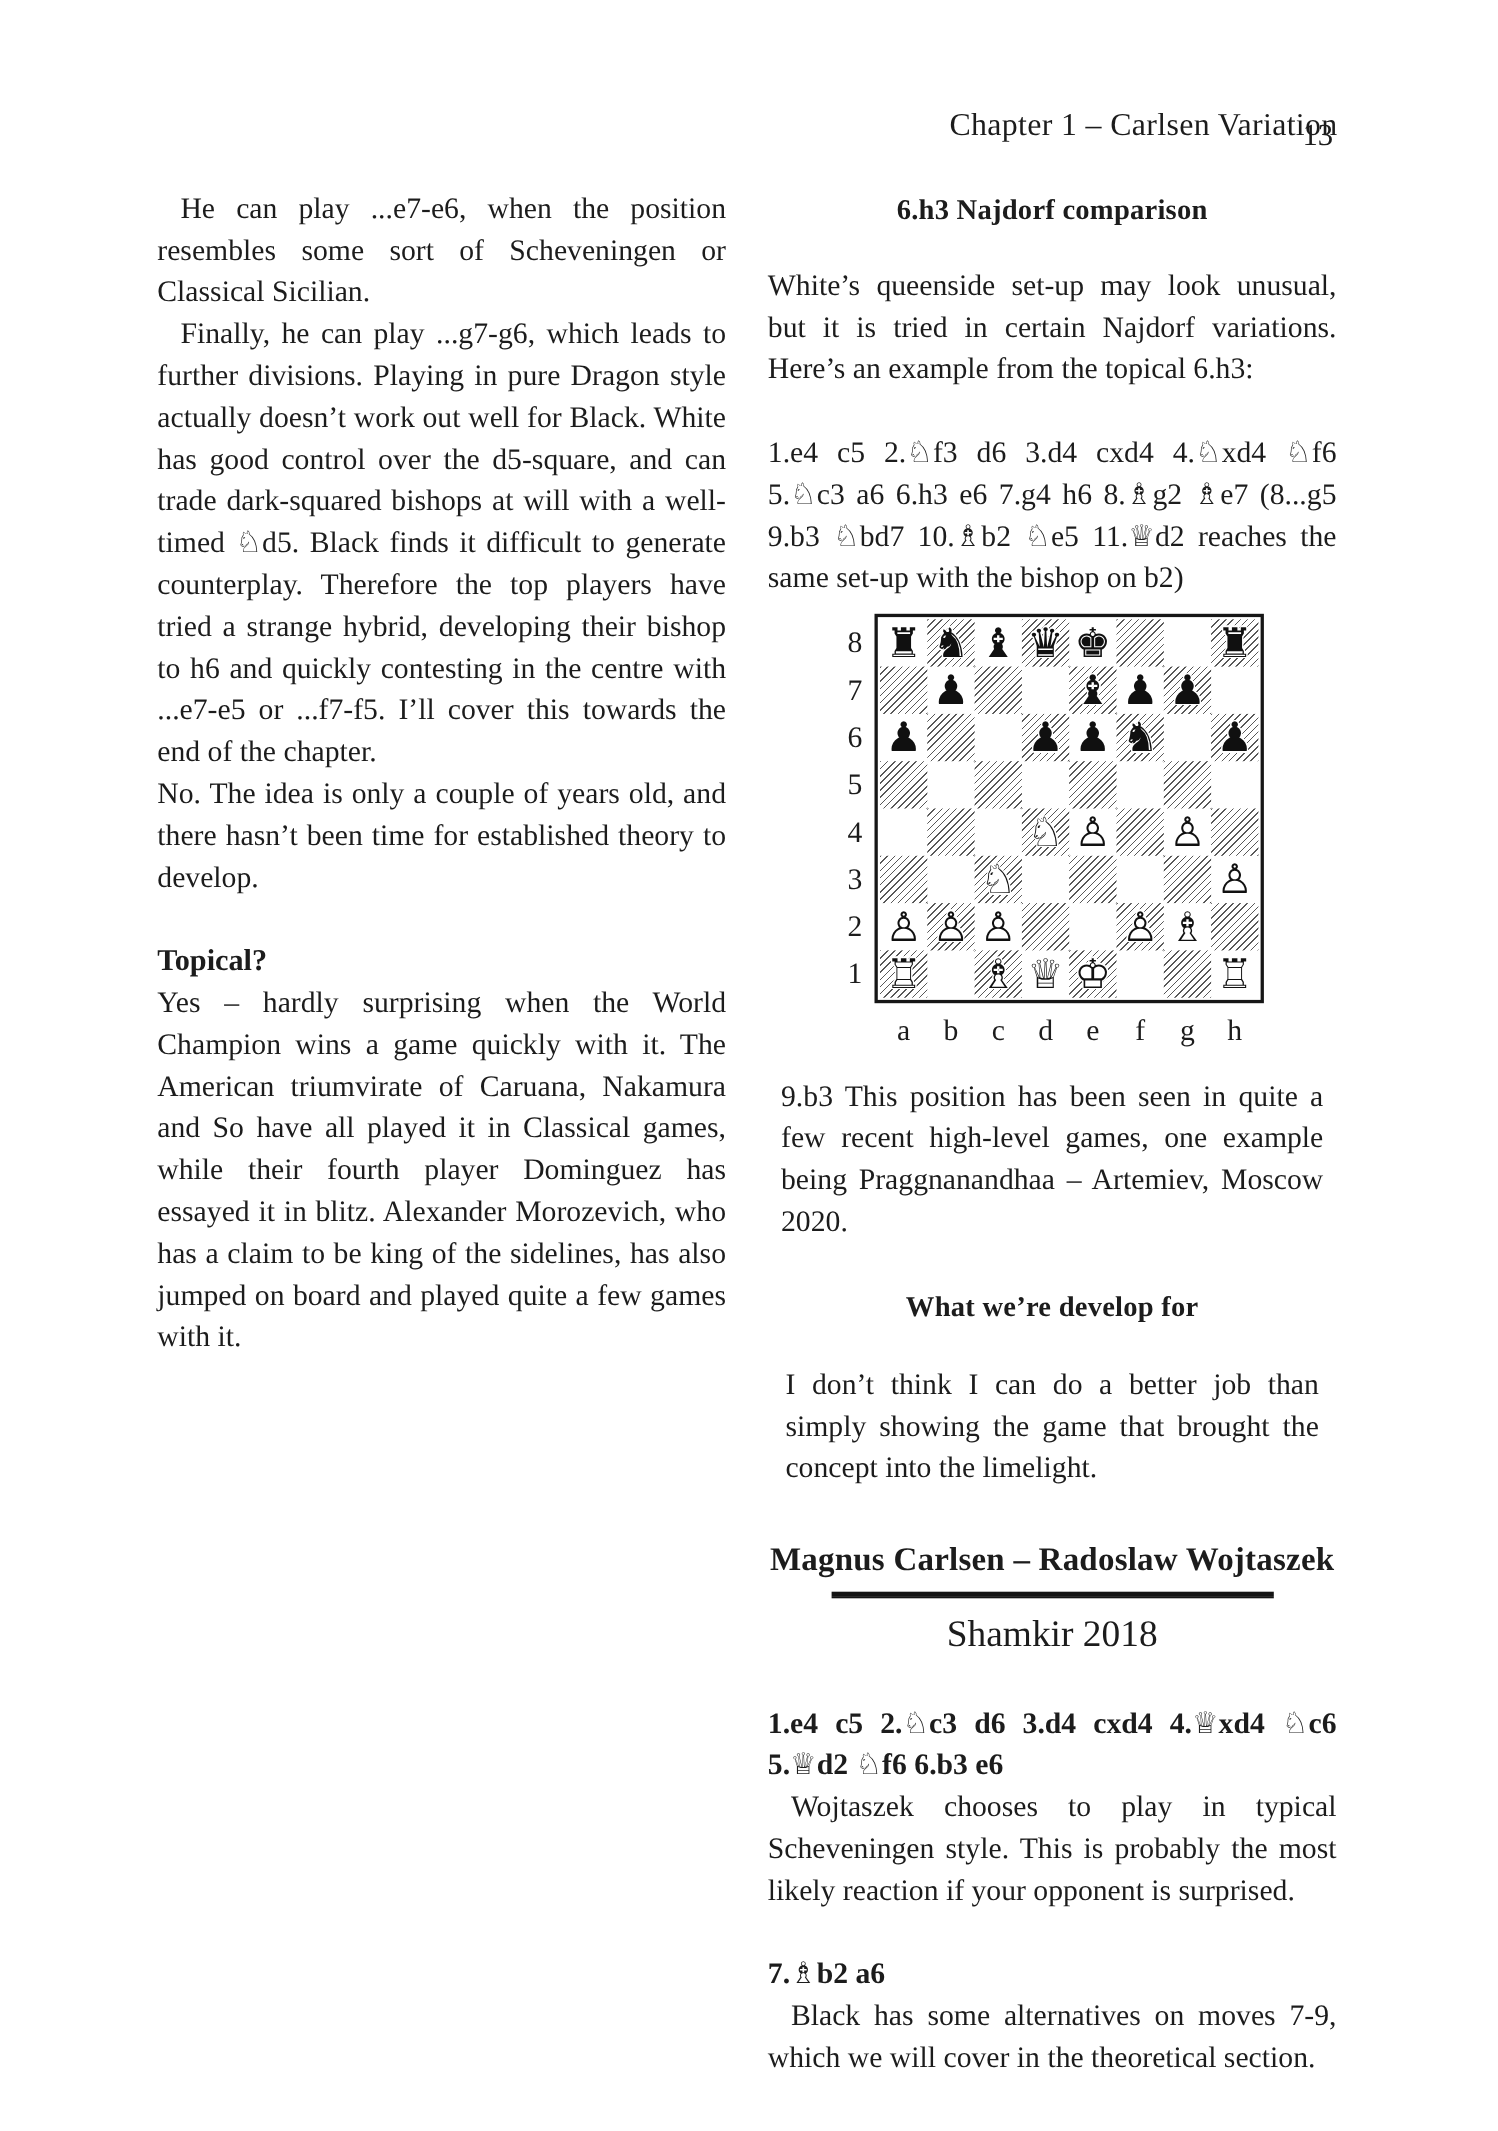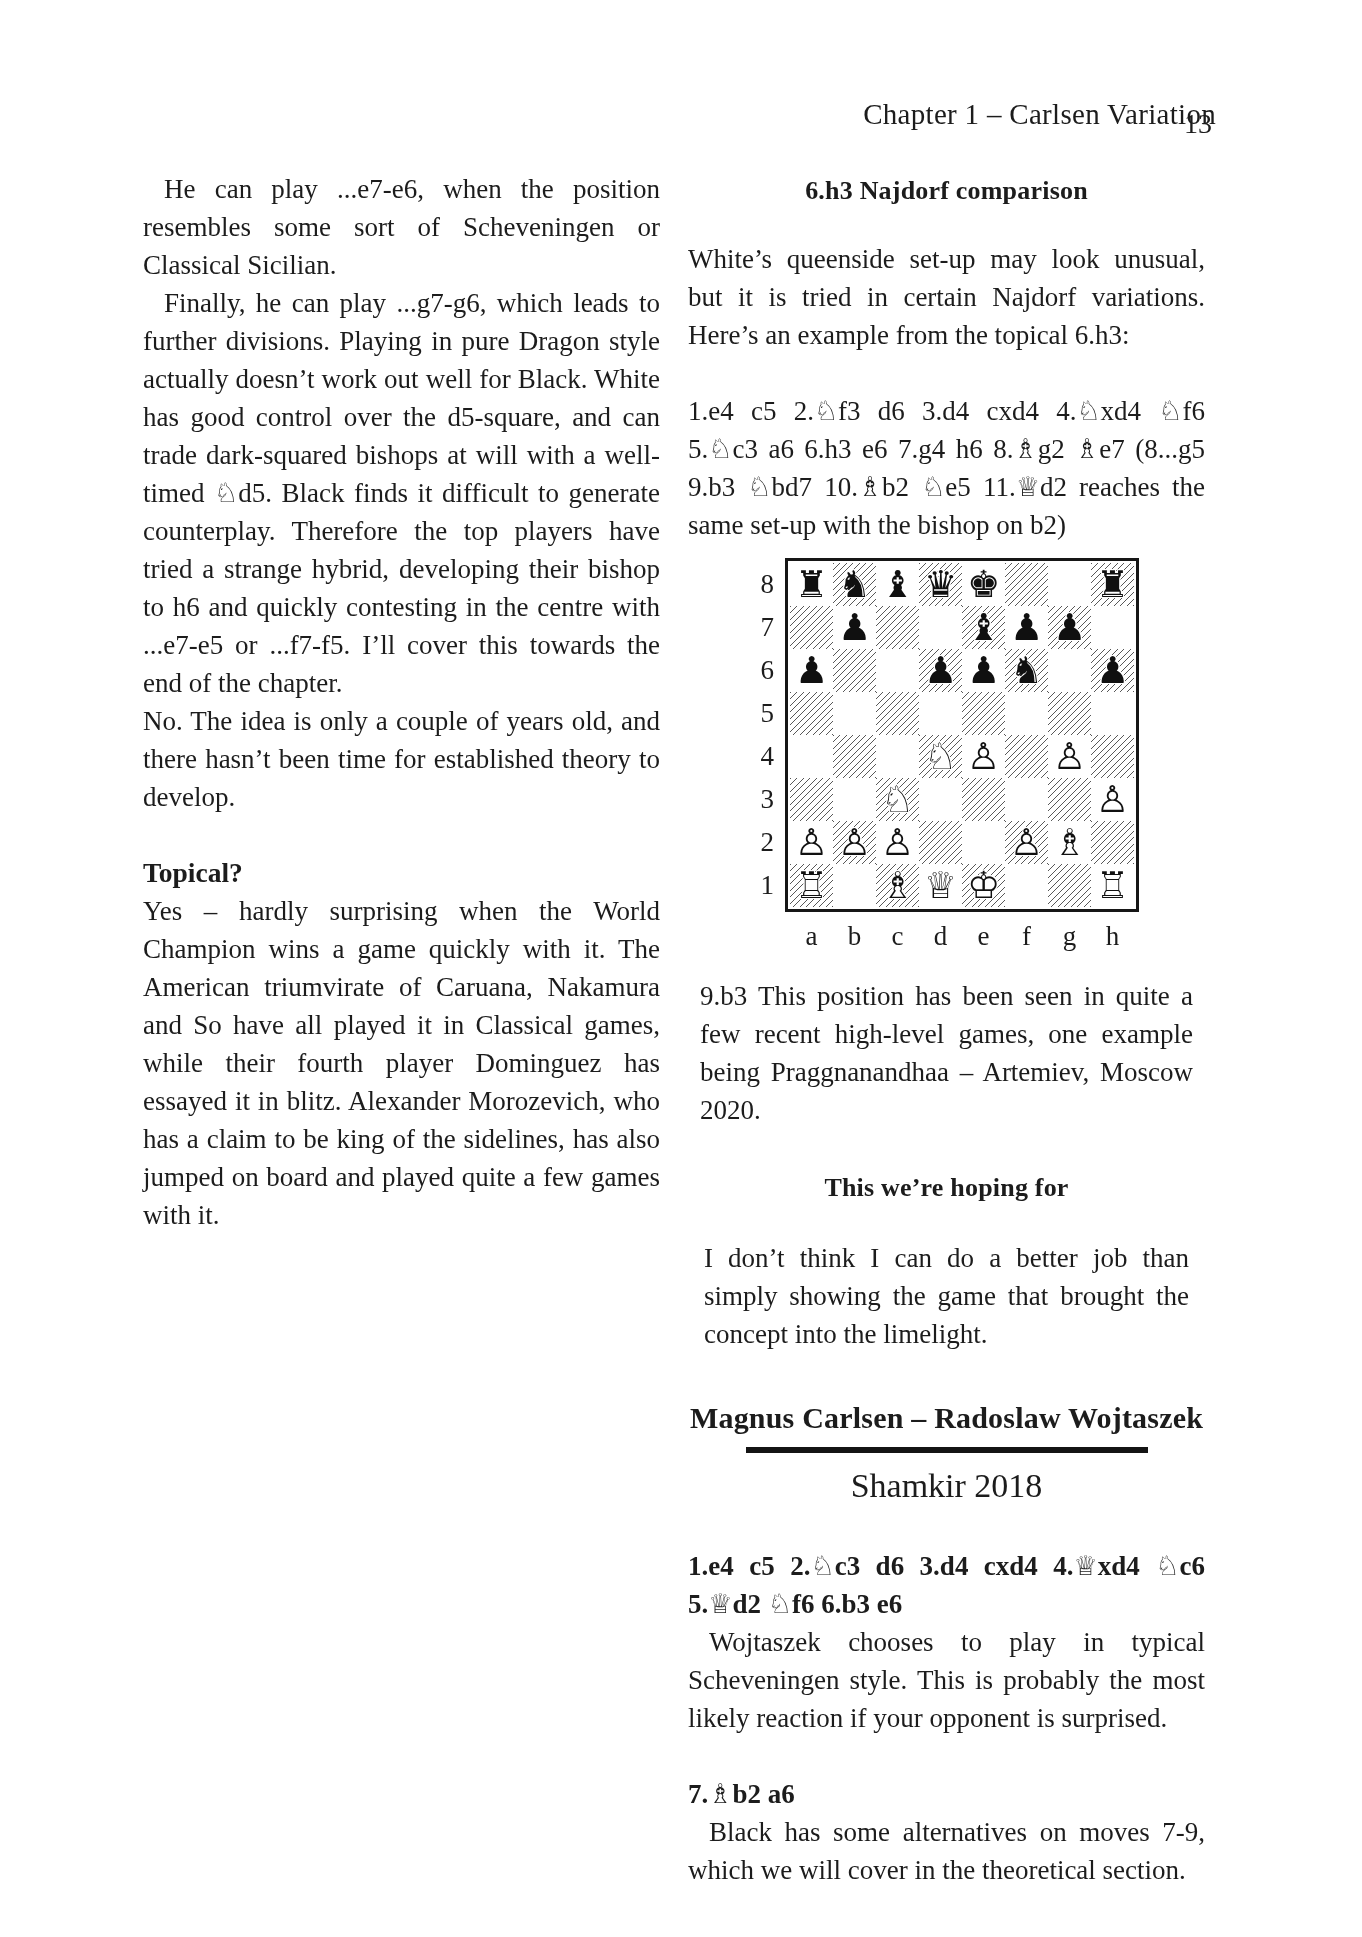--- a/index.html
+++ b/index.html
@@ -12,21 +12,21 @@
     overflow: hidden;
   }
   .page { padding: 98px 146px 0 143px; }
 
   
   .page-header { position: relative; height: 44px; margin-bottom: 28px; }
   .chapter-title { text-align: right; font-size: 29px; letter-spacing: .3px; }
   .page-number { position: absolute; top: 10px; right: 4px; font-size: 28px; }
 
   
-  .columns { display: flex; gap: 28px; }
+  .columns { display: flex; gap: 38px; }
   .col { width: 517px; font-size: 27px; line-height: 38px; text-align: justify; }
   p { margin: 0; }
   p.indent { text-indent: 21px; }
 
   .q-heading { font-size: 27.5px; font-weight: bold; margin: 38px 0 0; text-align: left; }
 
   .section-heading {
     font-size: 26px; font-weight: bold; text-align: center;
     margin: 2px 0 30px; letter-spacing: .2px;
   }
@@ -283,21 +283,21 @@
               <div class="file-label">e</div>
               <div class="file-label">f</div>
               <div class="file-label">g</div>
               <div class="file-label">h</div>
             </div>
         </div>
       </figure>
 
       <p class="caption-para">9.b3 This position has been seen in quite a few recent high-level games, one example being Praggnanandhaa – Artemiev, Moscow 2020.</p>
 
-      <h2 class="section-heading hoping-heading">This we’re hoping for</h2>
+      <h2 class="section-heading hoping-heading">What we’re develop for</h2>
       <p class="hoping-para">I don’t think I can do a better job than simply showing the game that brought the concept into the limelight.</p>
 
       <div class="game-header">
         <div class="game-players">Magnus Carlsen – Radoslaw Wojtaszek</div>
         <div class="double-rule"></div>
         <div class="game-venue">Shamkir 2018</div>
       </div>
 
       <p class="moves-bold">1.e4 c5 2.♘c3 d6 3.d4 cxd4 4.♕xd4 ♘c6 5.♕d2 ♘f6 6.b3 e6</p>
       <p class="indent comment-para">Wojtaszek chooses to play in typical Scheveningen style. This is probably the most likely reaction if your opponent is surprised.</p>

